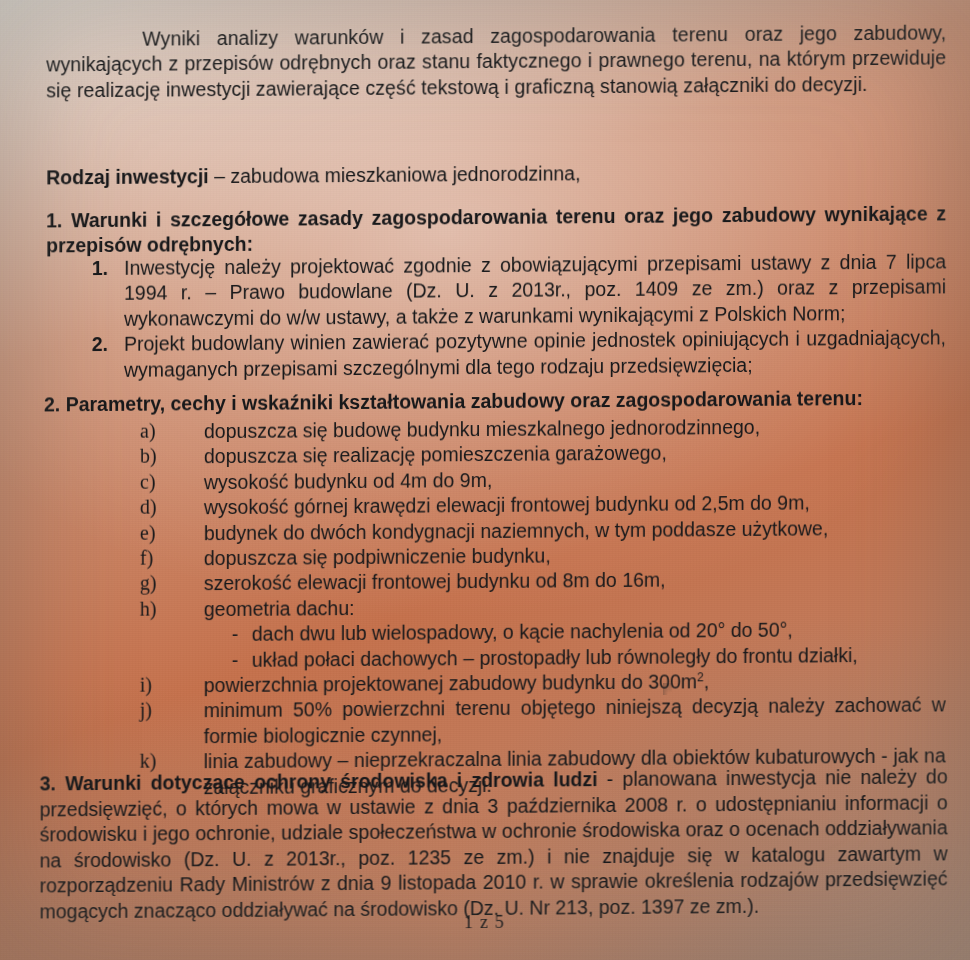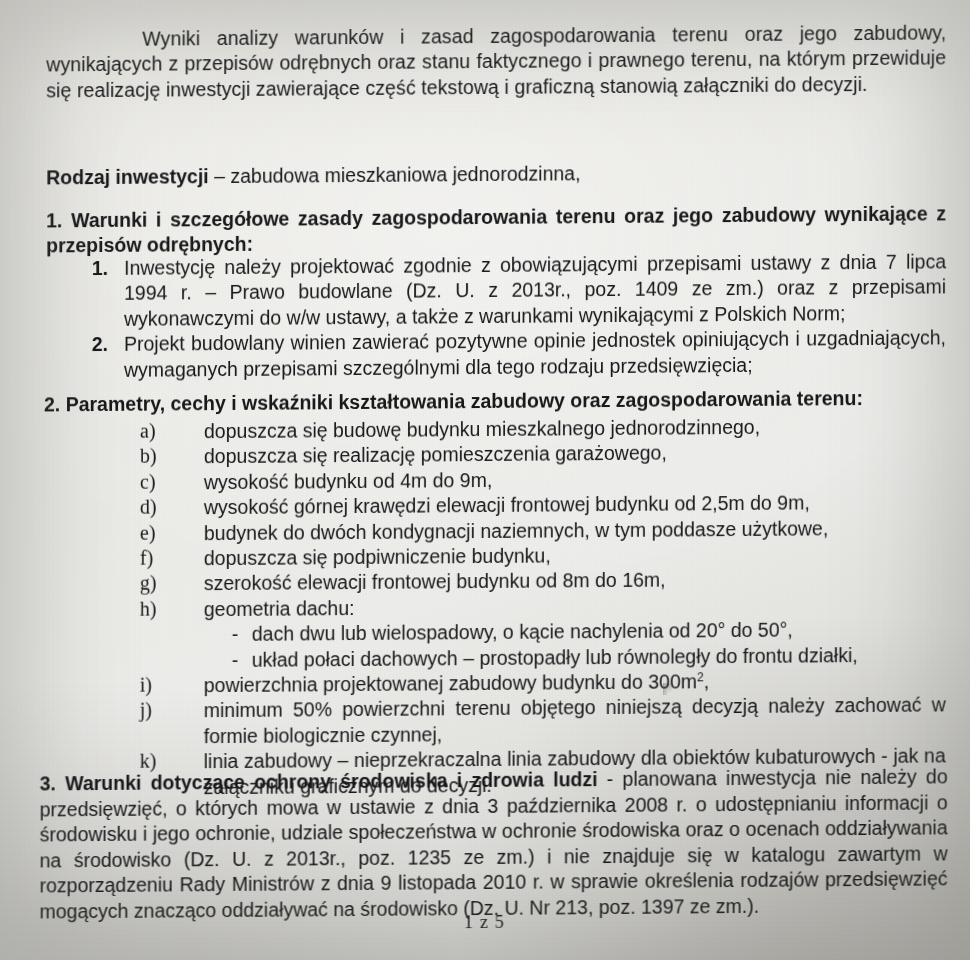--- a/index.html
+++ b/index.html
@@ -7,21 +7,21 @@
     margin: 0;
     padding: 0;
     background: #6b6b6b;
   }
 
   .page {
     position: relative;
     width: 970px;
     height: 960px;
     overflow: hidden;
-    background: #ffffff;
+    background: #c2410c;
     font-family: "Liberation Sans", sans-serif;
     color: #17181a;
   }
 
   
   .paper-tone-a {
     position: absolute;
     inset: 0;
     background:
       linear-gradient(160deg,

